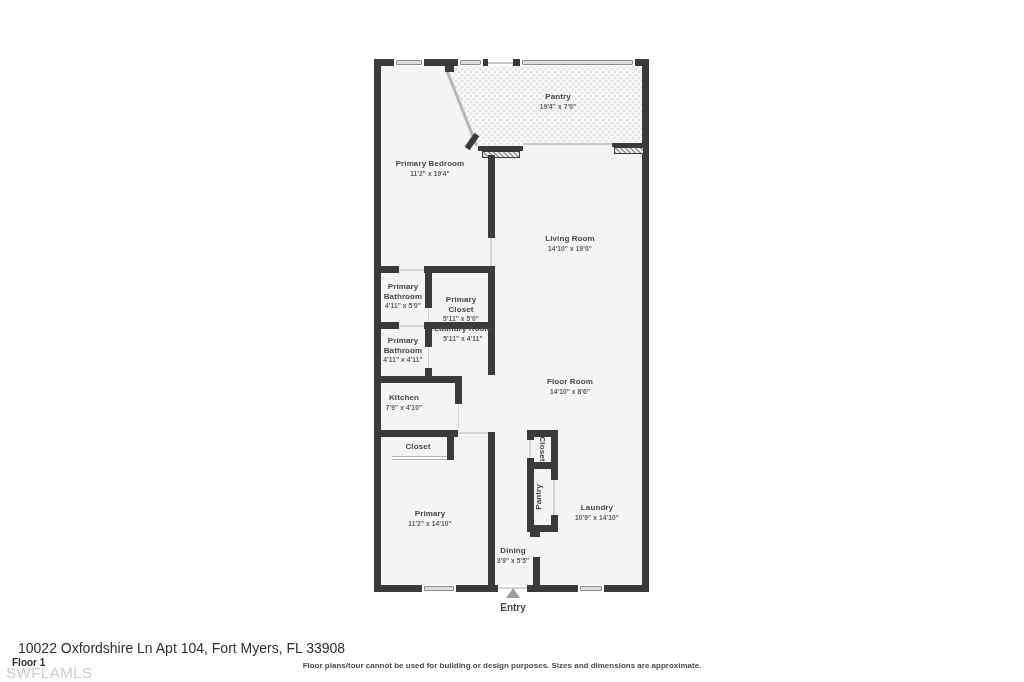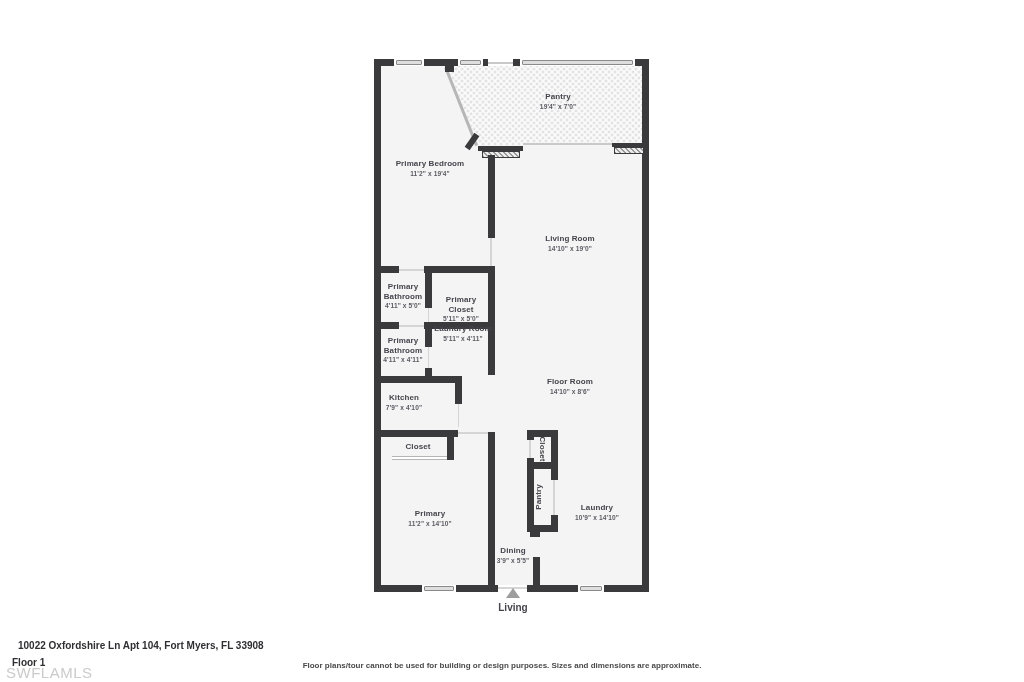--- a/index.html
+++ b/index.html
@@ -64,21 +64,21 @@
   .room-dims{display:block;font-size:6.6px;font-weight:bold;color:var(--dim_text);margin-top:1px;letter-spacing:.1px}
   .entry-arrow{
     position:absolute;left:506px;top:588px;width:0;height:0;
     border-left:7px solid transparent;border-right:7px solid transparent;
     border-bottom:10px solid var(--entry_arrow);
   }
   .entry-label{
     position:absolute;left:483px;top:602px;width:60px;text-align:center;
     font-size:10px;font-weight:bold;color:var(--label_text);
   }
-  .address{position:absolute;left:18px;top:640px;font-size:10px;font-weight:bold;color:#2e2e33}
+  .address{position:absolute;left:18px;top:640px;font-size:14px;font-weight:normal;color:#2e2e33}
   .floor{position:absolute;left:12px;top:657px;font-size:10px;font-weight:bold;color:#2e2e33}
   .watermark{position:absolute;left:6px;top:664px;font-size:15px;color:var(--watermark_text);letter-spacing:.5px}
   .disclaimer{
     position:absolute;left:0;top:661px;width:1004px;text-align:center;
     font-size:8px;font-weight:bold;color:var(--disclaimer_text);
   }
 </style>
 </head>
 <body>
 
@@ -209,18 +209,18 @@
     <span class="room-name">Laundry</span>
     <span class="room-dims">10'9" x 14'10"</span>
   </div>
   <div class="room-label" style="left:139px;top:496px">
     <span class="room-name">Dining</span>
     <span class="room-dims">3'9" x 5'5"</span>
   </div>
 </div>
 
 <div class="entry-arrow"></div>
-<div class="entry-label">Living</div>
+<div class="entry-label">Entry</div>
 
 <div class="address">10022 Oxfordshire Ln Apt 104, Fort Myers, FL 33908</div>
 <div class="floor">Floor 1</div>
 <div class="watermark">SWFLAMLS</div>
 <div class="disclaimer">Floor plans/tour cannot be used for building or design purposes. Sizes and dimensions are approximate.</div>
 
 </body></html>

